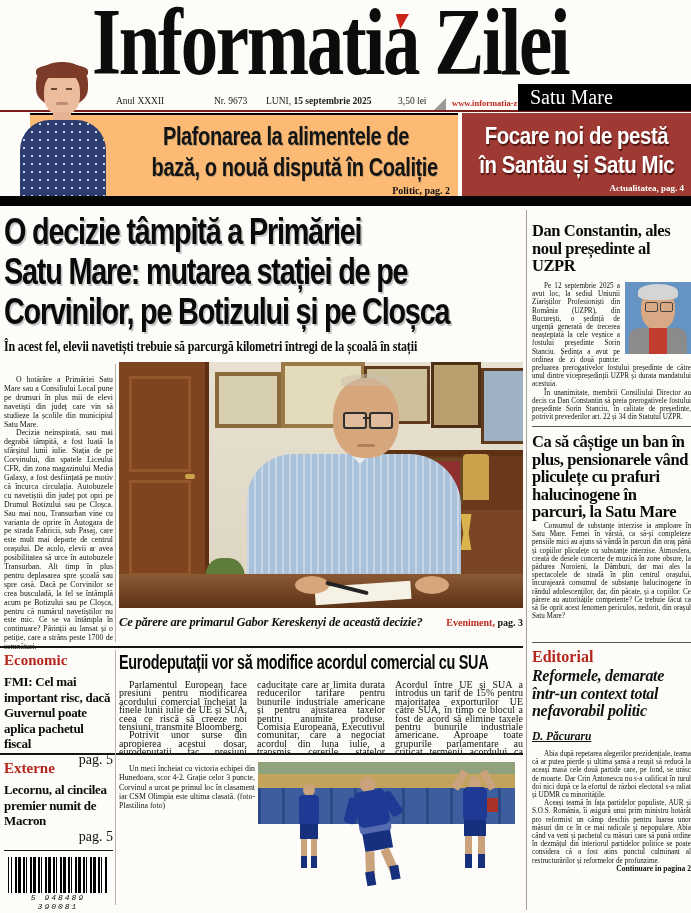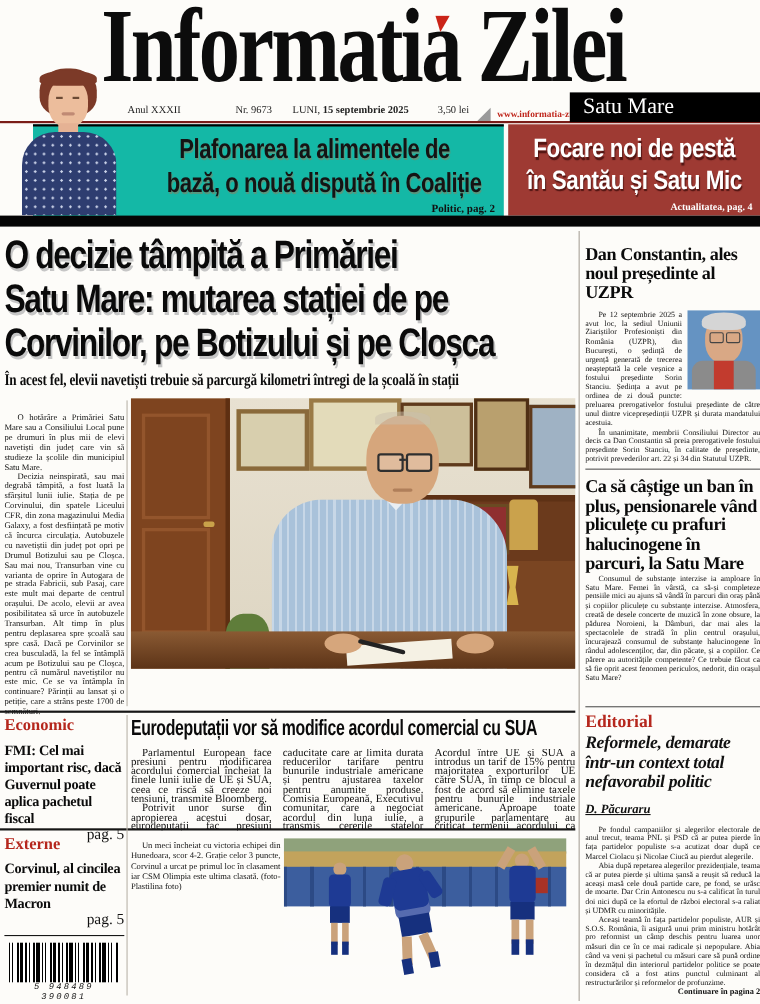--- a/index.html
+++ b/index.html
@@ -14,21 +14,21 @@
         clip-path:polygon(12% 0,100% 0,42% 100%);z-index:3;}
   .sm-box{position:absolute;left:518px;top:84px;width:173px;height:27px;background:#000;z-index:1;}
   .sm-box span{color:#fff;font-size:20px;line-height:27px;padding-left:12px;font-family:"Liberation Serif",serif;}
   .info{position:absolute;top:96px;font-size:9.5px;color:#222;white-space:nowrap;}
   .info b{font-weight:700;}
   .site{color:#c0281e;font-size:8.5px;font-weight:700;}
   .price-tri{position:absolute;left:433px;top:98px;width:0;height:0;
         border-left:13px solid transparent;border-bottom:13px solid #9a9a9a;}
   .maroon-rule{position:absolute;left:0;top:110px;width:691px;height:2px;background:#7a1d18;}
   
-  .banner-left{position:absolute;left:30px;top:113px;width:428px;height:83px;background:#14b8a6;
+  .banner-left{position:absolute;left:30px;top:113px;width:428px;height:83px;background:#fdba74;
         border-top:2px solid #000;}
   .banner-left .bl-text{position:absolute;left:88px;top:6px;width:336px;text-align:center;}
   .b-line{font-family:"Liberation Sans",sans-serif;font-weight:700;font-size:25px;line-height:31px;
         letter-spacing:-.5px;white-space:nowrap;transform:scaleX(.8);transform-origin:50% 50%;
         color:#141414;text-shadow:1px 1px 0 rgba(140,125,95,.55);}
   .bl-ref{position:absolute;right:8px;bottom:2px;font-size:10px;font-weight:700;}
   .banner-right{position:absolute;left:462px;top:113px;width:229px;height:83px;background:#9e3a33;}
   .banner-right .br-text{position:absolute;left:0;top:8px;width:229px;text-align:center;}
   .b-line-w{font-family:"Liberation Sans",sans-serif;font-weight:700;font-size:24px;line-height:29px;
         letter-spacing:-.5px;white-space:nowrap;transform:scaleX(.85);transform-origin:50% 50%;
@@ -164,20 +164,24 @@
     <div class="s" style="left:250px;top:50px;width:20px;height:13px;border:2px solid #2f2f2f;border-radius:3px;background:rgba(255,255,255,.25);"></div>
     <div class="s" style="left:244px;top:55px;width:6px;height:2px;background:#2f2f2f;"></div>
     <div class="s" style="left:238px;top:82px;width:18px;height:3px;background:#b07f5a;border-radius:2px;"></div>
     <div class="s" style="left:0;top:212px;width:404px;height:34px;background:linear-gradient(#8a5a33,#5c3317);"></div>
     <div class="s" style="left:196px;top:222px;width:96px;height:18px;background:#f5f1e4;transform:rotate(-4deg);"></div>
     <div class="s" style="left:176px;top:214px;width:34px;height:18px;background:#d6a67c;border-radius:50%;"></div>
     <div class="s" style="left:296px;top:214px;width:34px;height:18px;background:#d6a67c;border-radius:50%;"></div>
     <div class="s" style="left:206px;top:224px;width:44px;height:4px;background:#222;transform:rotate(14deg);border-radius:2px;"></div>
   </div>
 
+  <div class="caption-row">
+    <span class="caption">Ce părere are primarul Gabor Kereskenyi de această decizie?</span>
+    <span><span class="ref-red">Eveniment,</span><span class="ref-blk"> pag. 3</span></span>
+  </div>
 
   <div class="h-rule" style="left:0;top:646px;width:523px;height:2px;"></div>
 
   <div class="abs" style="left:4px;top:652px;width:109px;">
     <div class="sec-label">Economic</div>
     <div class="sec-title" style="margin-top:5px;">FMI: Cel mai important risc, dacă Guvernul poate aplica pachetul fiscal</div>
     <div class="pag">pag. 5</div>
   </div>
 
   <div class="abs" style="left:119px;top:651px;width:404px;height:100px;">
@@ -194,21 +198,21 @@
         <p style="text-indent:0;">Acordul între UE și SUA a introdus un tarif de 15% pentru majoritatea exporturilor UE către SUA, în timp ce blocul a fost de acord să elimine taxele pentru bunurile industriale americane. Aproape toate grupurile parlamentare au criticat termenii acordului ca fiind dezechilibrați.</p>
       </div>
     </div>
   </div>
 
   <div class="h-rule" style="left:0;top:753px;width:523px;height:2px;"></div>
   <div class="v-rule" style="left:115px;top:650px;height:255px;"></div>
 
   <div class="abs" style="left:4px;top:760px;width:109px;">
     <div class="sec-label">Externe</div>
-    <div class="sec-title" style="margin-top:5px;">Corvinul, al cincilea premier numit de Macron</div>
+    <div class="sec-title" style="margin-top:5px;">Lecornu, al cincilea premier numit de Macron</div>
     <div class="pag">pag. 5</div>
   </div>
   <div class="h-rule" style="left:4px;top:850px;width:109px;height:1px;"></div>
   <div class="abs" style="left:8px;top:857px;width:100px;">
     <div class="bars"></div>
     <div class="bc-digits">5 948489 390081</div>
   </div>
 
   <div class="abs" style="left:119px;top:760px;width:136px;height:150px;">
     <div class="sport-body">
@@ -285,20 +289,19 @@
     <div class="abs jbody" style="left:0;top:312px;width:159px;height:118px;">
       <p>Consumul de substanțe interzise ia amploare în Satu Mare. Femei în vârstă, ca să-și completeze pensiile mici au ajuns să vândă în parcuri din oraș până și copiilor pliculețe cu substanțe interzise. Atmosfera, creată de desele concerte de muzică în zone obsure, la pădurea Noroieni, la Dâmburi, dar mai ales la spectacolele de stradă în plin centrul orașului, încurajează consumul de substanțe halucinogene în rândul adolescenților, dar, din păcate, și a copiilor. Ce părere au autoritățile competente? Ce trebuie făcut ca să fie oprit acest fenomen periculos, nedorit, din orașul Satu Mare?</p>
     </div>
 
     <div class="rc-rule" style="top:432px;"></div>
 
     <div class="abs sec-label" style="left:0;top:438px;font-size:16px;">Editorial</div>
     <div class="abs ed-title" style="left:0;top:457px;width:159px;">Reformele, demarate într-un context total nefavorabil politic</div>
     <div class="abs ed-author" style="left:0;top:520px;">D. Păcuraru</div>
     <div class="abs jbody" style="left:0;top:540px;width:159px;height:163px;">
-      <p>Pe fondul campaniilor și alegerilor electorale de anul trecut, teama PNL și PSD că ar putea pierde în fața partidelor populiste s-a acutizat doar după ce Marcel Ciolacu și Nicolae Ciucă au pierdut alegerile.</p>
       <p>Abia după repetarea alegerilor prezidențiale, teama că ar putea pierde și ultima șansă a reușit să reducă la aceași masă cele două partide care, pe fond, se urăsc de moarte. Dar Crin Antonescu nu s-a calificat în turul doi nici după ce la efortul de război electoral s-a raliat și UDMR cu minoritățile.</p>
       <p>Aceași teamă în fața partidelor populiste, AUR și S.O.S. România, îi asigură unui prim ministru hotărât pro reformist un câmp deschis pentru luarea unor măsuri din ce în ce mai radicale și nepopulare. Abia când va veni și pachetul cu măsuri care să pună ordine în dezmățul din interiorul partidelor politice se poate considera că a fost atins punctul culminant al restructurărilor și reformelor de profunzime.</p>
       <div class="ed-cont">Continuare în pagina 2</div>
     </div>
   </div>
 
 </div>
 
 </body></html>

